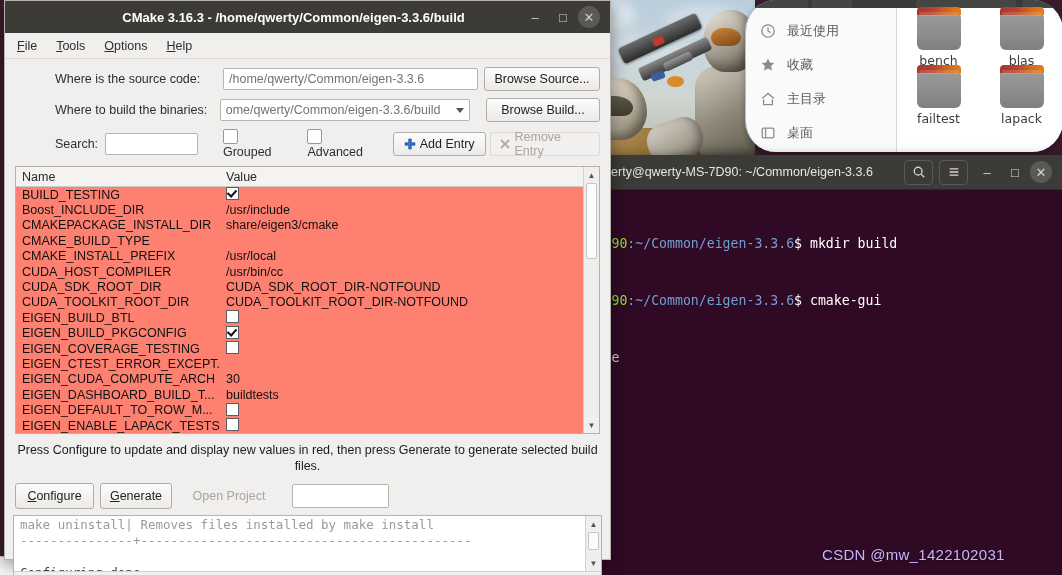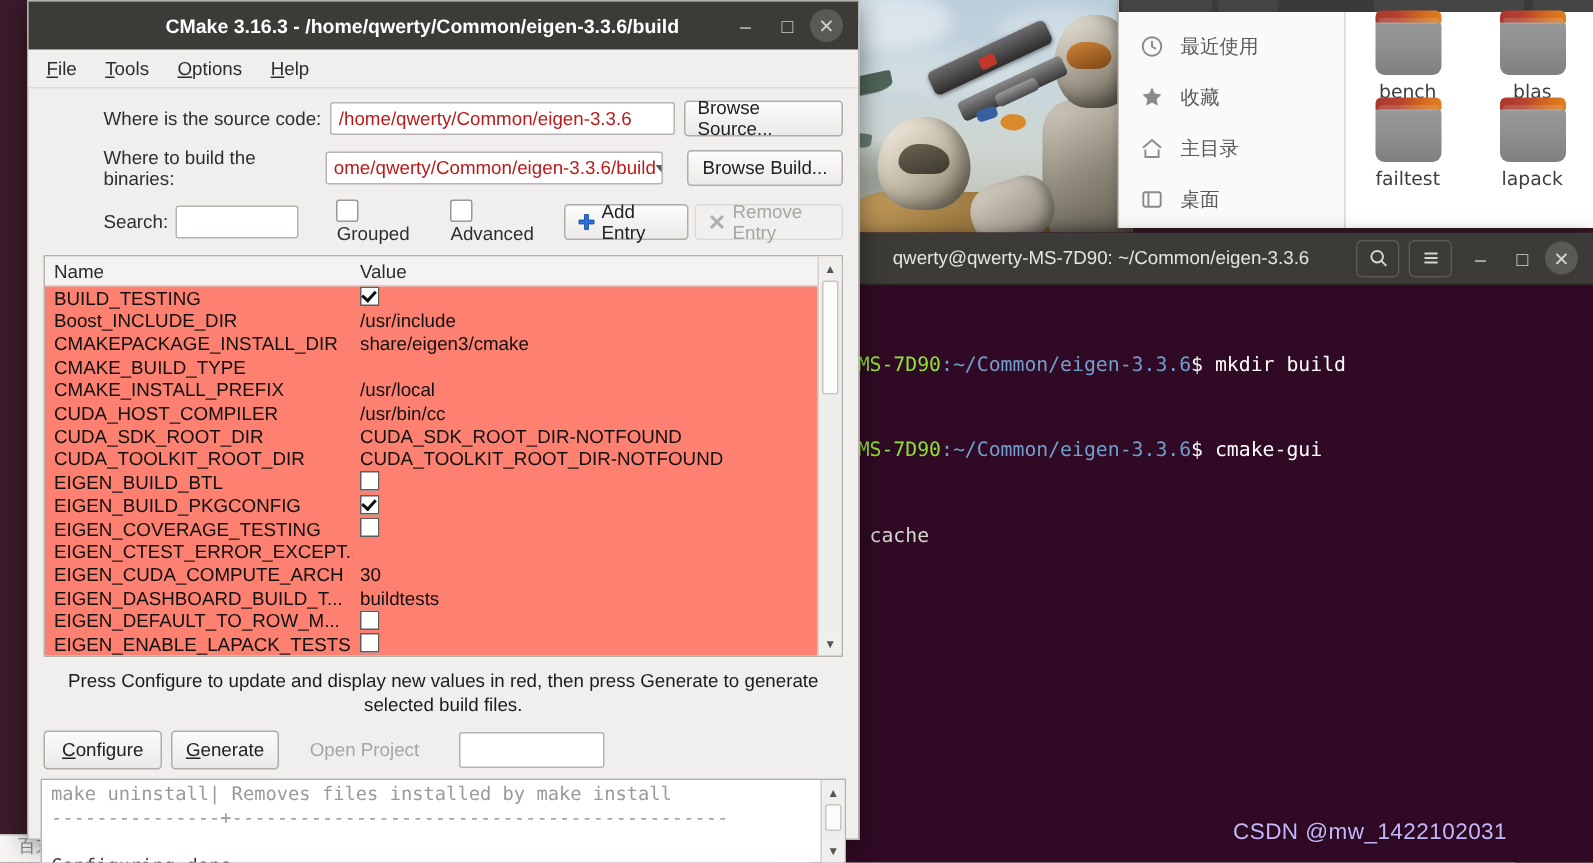--- a/index.html
+++ b/index.html
@@ -102,20 +102,21 @@
   }
 
   
   #filemgr{
     position:absolute;left:745px;top:0;width:317px;height:152px;
     background:#3b82f6;
     border-left:1px solid #c0bcb8;
     box-shadow:0 2px 6px rgba(0,0,0,.25);
     overflow:hidden;
     display:flex;
+    border-radius:31px;
   }
   #fm-topbar{
     position:absolute;left:0;top:0;width:100%;height:8px;
     background:#3a3a38;
   }
   #fm-topbar .tb-seg{position:absolute;top:0;height:8px;background:#454543;border-radius:2px;}
   #fm-sidebar{
     width:151px;padding-top:14px;background:#fafafa;
     border-right:1px solid #dedad6;box-sizing:border-box;
   }
@@ -182,21 +183,21 @@
 
   
   #watermark{
     position:absolute;left:822px;top:546px;color:#c4b5fd;
     font-size:15px;letter-spacing:.3px;font-family:"Liberation Sans",sans-serif;
     text-shadow:0 1px 2px rgba(0,0,0,.4);
   }
 
   
   #cmake{
-    position:absolute;left:18px;top:0;width:555px;height:560px;
+    position:absolute;left:4px;top:0;width:607px;height:560px;
     background:#f0efee;border:1px solid #b6b2ae;
     box-shadow:0 4px 16px rgba(0,0,0,.45);box-sizing:border-box;
   }
   #cm-title{
     height:32px;background:#3c3b37;display:flex;align-items:center;
     position:relative;
   }
   #cm-title .t{
     flex:1;text-align:center;color:#ffffff;font-size:13px;font-weight:bold;
     padding-left:60px;
@@ -206,21 +207,21 @@
     height:25px;background:#f0efee;display:flex;align-items:center;
     padding-left:12px;gap:19px;border-bottom:1px solid #dedbd8;
   }
   .mi{font-size:12.5px;color:#2e2e2e;}
   .mi u{text-decoration:underline;}
   #cm-body{padding:8px 10px 0 10px;}
   .row{display:flex;align-items:center;margin-bottom:7px;}
   .lbl{font-size:12.5px;color:#2e2e2e;margin-left:40px;}
   .tinput{
     height:22px;border:1px solid #b8b4b0;background:#fff;border-radius:2px;
-    font-size:12.5px;color:#b91c1c;padding:0 5px;box-sizing:border-box;
+    font-size:12.5px;color:#737373;padding:0 5px;box-sizing:border-box;
     display:flex;align-items:center;overflow:hidden;white-space:nowrap;
   }
   .btn{
     height:24px;border:1px solid #b0aca8;border-radius:3px;
     background:linear-gradient(180deg,#fcfcfc,#eceae8);
     font-size:12.5px;color:#222;display:inline-flex;align-items:center;
     justify-content:center;padding:0 8px;box-sizing:border-box;
   }
   .btn.dis{color:#a8a5a2;background:#f1f0ef;border-color:#ddd9d6;}
   .btn u{text-decoration:underline;}

